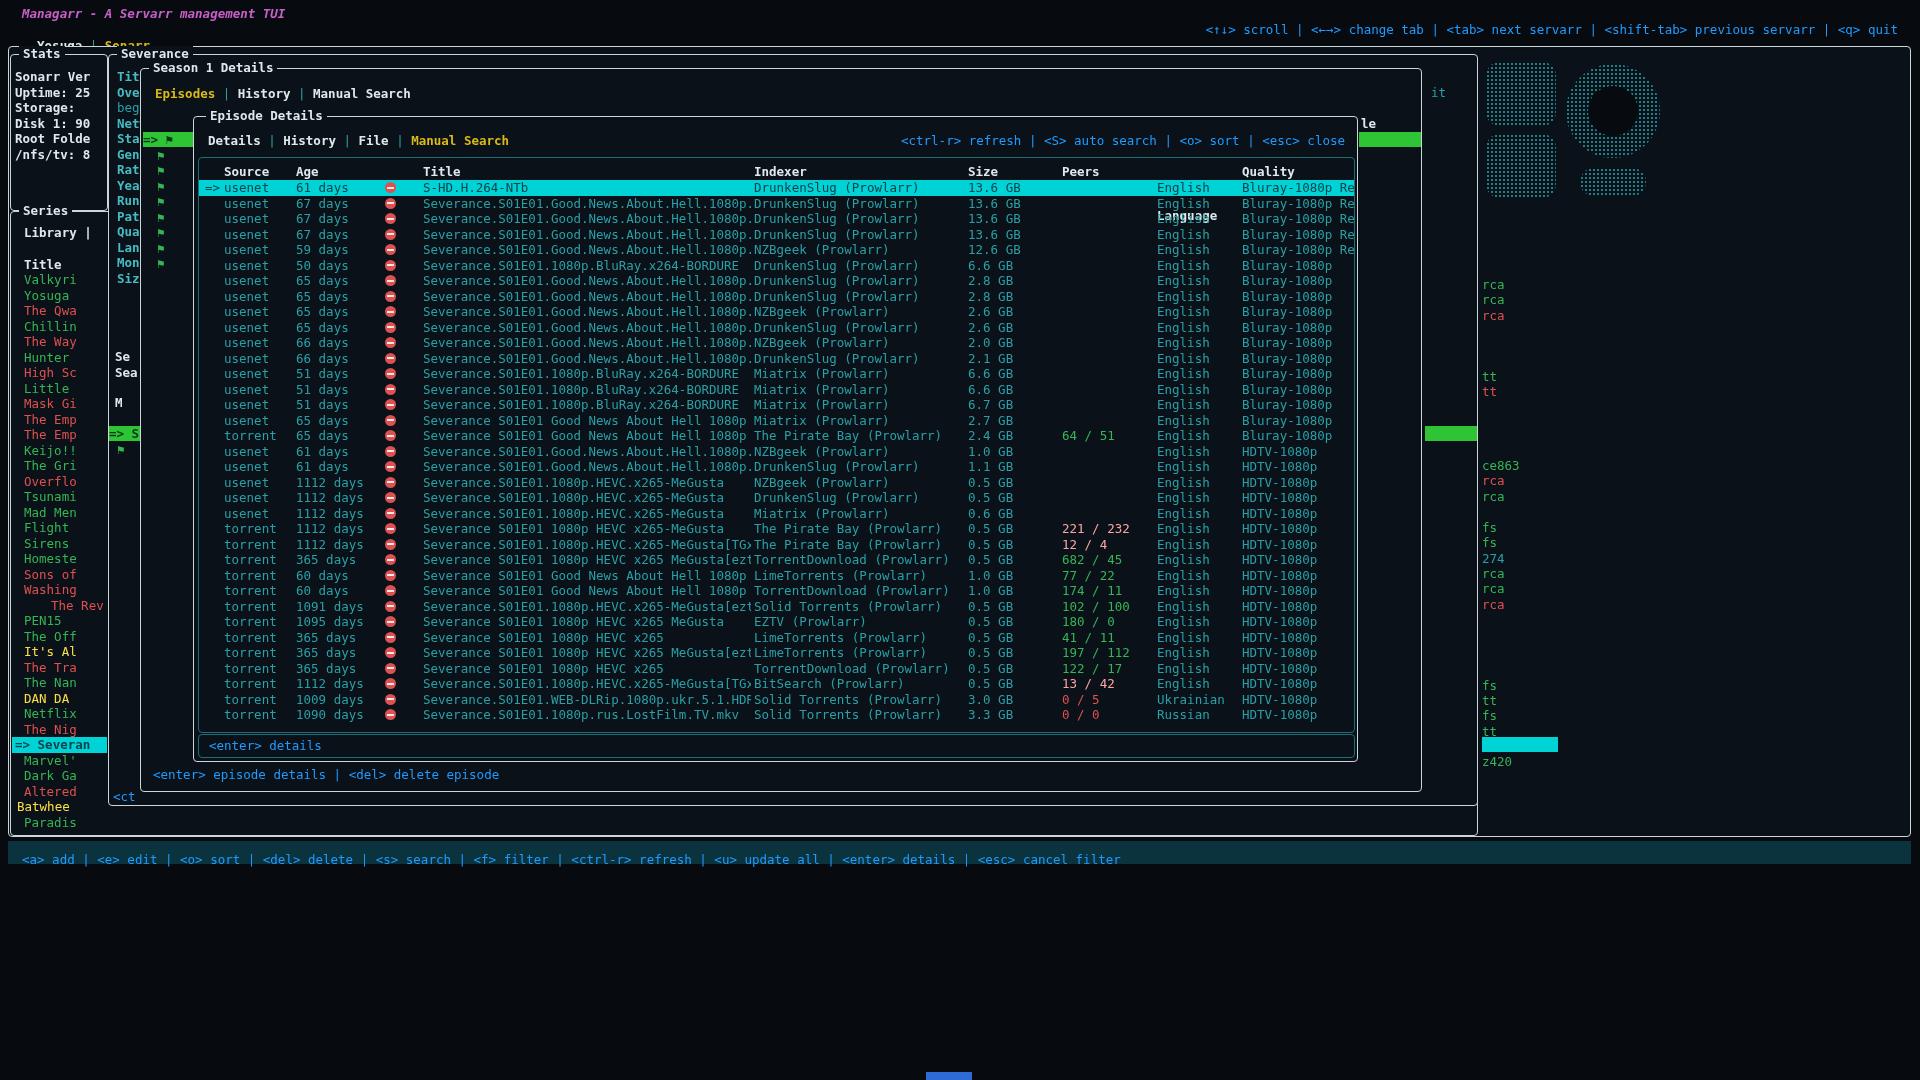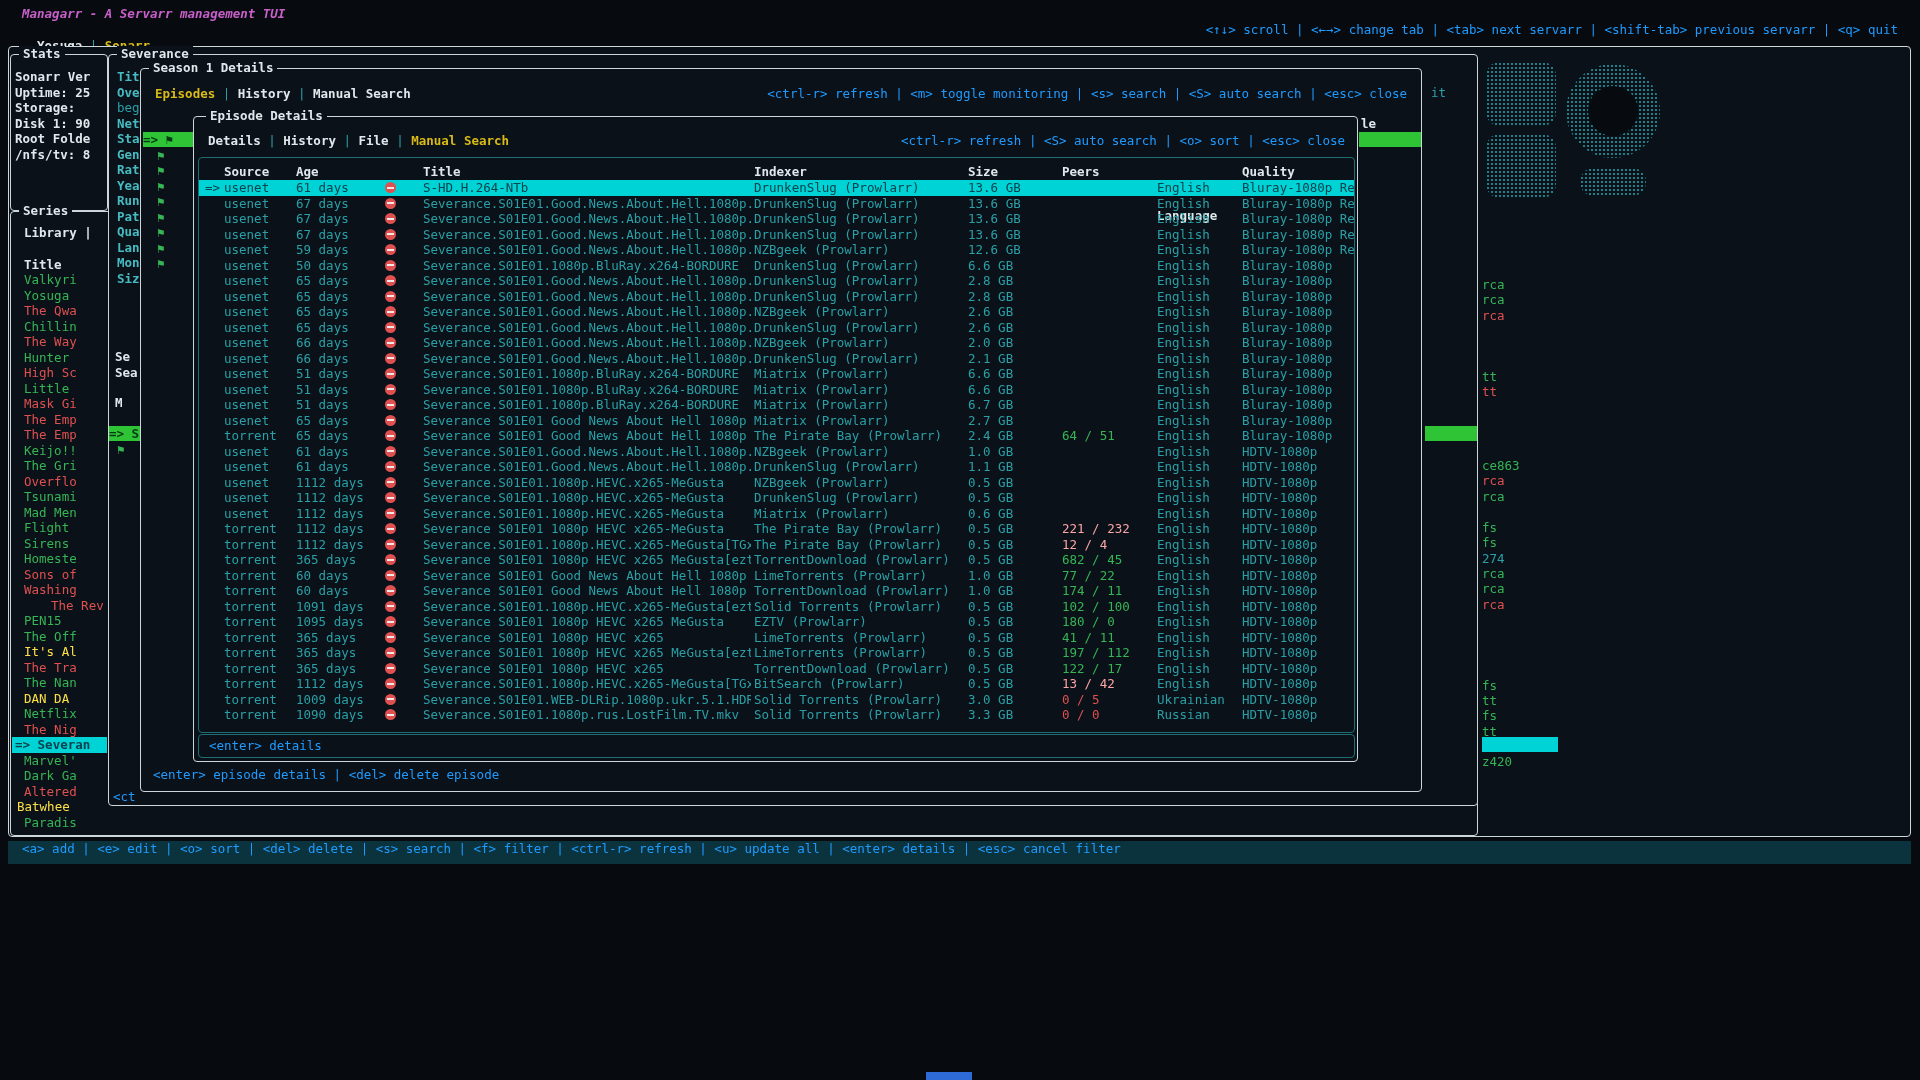--- a/index.html
+++ b/index.html
@@ -165,21 +165,20 @@
     <div class="green" style="position: absolute; left: 1482px; top: 693px; white-space: pre;">tt</div>
     <div class="green" style="position: absolute; left: 1482px; top: 708px; white-space: pre;">fs</div>
     <div class="green" style="position: absolute; left: 1482px; top: 724px; white-space: pre;">tt</div>
     <div class="green" style="position: absolute; left: 1482px; top: 754px; white-space: pre;">z420</div>
   </div>
 <div id="right-selbar" class="cyanbar" style="position: absolute; left: 1482px; width: 76px; top: 737px;"></div>
 
 <div class="panel" style="left:140px;top:68px;width:1282px;height:724px">
   <span class="ptitle">Season 1 Details</span>
   <div id="season-tabs" class="frag" style="left:14px;top:17px"><span class="mtab active">Episodes</span><span class="tab-sep"> | </span><span class="mtab">History</span><span class="tab-sep"> | </span><span class="mtab">Manual Search</span></div>
-  <div class="frag blue" style="right:14px;top:17px">&lt;ctrl-r&gt; refresh | &lt;m&gt; toggle monitoring | &lt;s&gt; search | &lt;S&gt; auto search | &lt;esc&gt; close</div>
   <div class="frag greenbar" style="left:2px;top:63px;width:52px">=&gt; ⚑</div>
   <div class="frag greenbar" style="left:1218px;top:63px;width:62px"></div>
   <div class="frag wb" style="left:1220px;top:47px">le</div>
   <div id="season-flags" style="position:absolute;inset:0;overflow:hidden">
       <div class="green" style="position: absolute; left: 16px; top: 78.5px; white-space: pre;">⚑</div>
       <div class="green" style="position: absolute; left: 16px; top: 94px; white-space: pre;">⚑</div>
       <div class="green" style="position: absolute; left: 16px; top: 109.5px; white-space: pre;">⚑</div>
       <div class="green" style="position: absolute; left: 16px; top: 125px; white-space: pre;">⚑</div>
       <div class="green" style="position: absolute; left: 16px; top: 140.5px; white-space: pre;">⚑</div>
       <div class="green" style="position: absolute; left: 16px; top: 156px; white-space: pre;">⚑</div>
@@ -243,15 +242,15 @@
         <div class="rrow" style="position: absolute; left: 0px; top: 549px; width: 1157px; height: 15.5px; white-space: pre;"><span class="cell " style="left: 25px;">torrent</span><span class="cell " style="left: 97px;">1090 days</span><span class="cell ttl" style="left: 224px;">Severance.S01E01.1080p.rus.LostFilm.TV.mkv</span><span class="cell idx" style="left: 555px;">Solid Torrents (Prowlarr)</span><span class="cell " style="left: 769px;">3.3 GB</span><span class="cell p-red" style="left: 863px;">0 / 0</span><span class="cell " style="left: 958px;">Russian</span><span class="cell qual" style="left: 1043px;">HDTV-1080p</span><span class="blocked-icon" style="left: 186px; top: 2px;"></span></div>
       </div>
   </div>
 
   <div class="panel tealb" style="left:4px;top:617px;width:1157px;height:24px">
     <div class="frag blue" style="left:10px;top:3px">&lt;enter&gt; details</div>
   </div>
 </div>
 
 <div class="bottom-bar">
-  <div class="frag blue" style="left:14px;top:0">&lt;a&gt; add | &lt;e&gt; edit | &lt;o&gt; sort | &lt;del&gt; delete | &lt;s&gt; search | &lt;f&gt; filter | &lt;ctrl-r&gt; refresh | &lt;u&gt; update all | &lt;enter&gt; details | &lt;esc&gt; cancel filter</div>
+  <div class="frag blue" style="left:14px;top:11px">&lt;a&gt; add | &lt;e&gt; edit | &lt;o&gt; sort | &lt;del&gt; delete | &lt;s&gt; search | &lt;f&gt; filter | &lt;ctrl-r&gt; refresh | &lt;u&gt; update all | &lt;enter&gt; details | &lt;esc&gt; cancel filter</div>
 </div>
 <div class="minibar"></div>
 
 </body></html>

